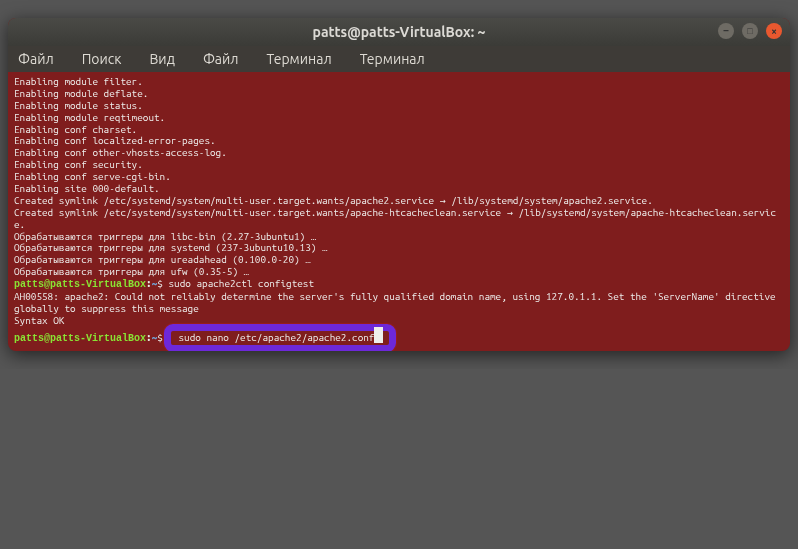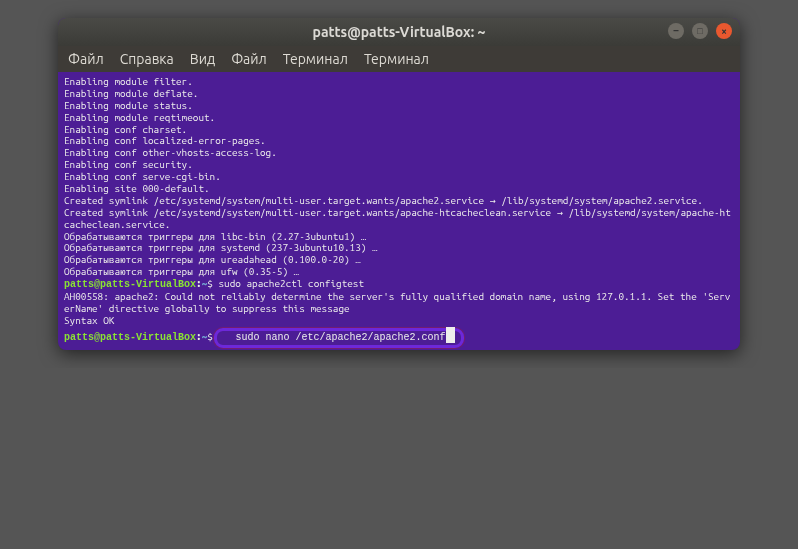--- a/index.html
+++ b/index.html
@@ -5,22 +5,22 @@
   * { margin: 0; padding: 0; box-sizing: border-box; }
   body {
     background: #555;
     font-family: "Ubuntu Mono", "DejaVu Sans Mono", monospace;
     display: flex;
     justify-content: center;
     align-items: flex-start;
     padding: 18px 8px;
   }
   .window {
-    width: 682px;
-    background: #4c1d95;
+    width: 782px;
+    background: #7f1d1d;
     border-radius: 8px;
     overflow: hidden;
     box-shadow: 0 4px 18px rgba(0,0,0,0.6);
   }
   .titlebar {
     background: linear-gradient(#4a4a46, #3b3b37);
     height: 28px;
     display: flex;
     align-items: center;
     justify-content: center;
@@ -49,21 +49,21 @@
   .win-min, .win-max { background: #6e6b64; }
   .win-close { background: #e9582f; }
   .win-min::before { content:"–"; font-weight:bold; position:relative; top:-1px;}
   .win-max::before { content:"□"; font-size:9px;}
   .win-close::before { content:"×"; font-weight:bold;}
   .menubar {
     background: #3e3b37;
     height: 26px;
     display: flex;
     align-items: center;
-    gap: 16px;
+    gap: 28px;
     padding: 0 10px;
     color: #dedbd4;
     font-family: Ubuntu, sans-serif;
     font-size: 14px;
   }
   .term {
     padding: 4px 6px 6px 6px;
     font-size: 10px;
     line-height: 1.19;
     color: #eeeeec;
@@ -75,46 +75,45 @@
   .prompt-path { color: #729fcf; font-weight: bold; }
   .prompt-dollar { color: #eeeeec; }
   .cmd { color: #eeeeec; }
   .cursor {
     background: #eeeeec;
     display: inline-block;
     width: 9px; height: 16px;
     vertical-align: text-bottom;
   }
   .highlight-cmd {
-    border: 3px solid #6d28d9;
+    border: 7px solid #6d28d9;
     border-radius: 9px;
-    padding: 1px 6px 2px 18px;
+    padding: 1px 6px 2px 7px;
     margin-left: -4px;
     box-shadow: 0 0 0 1px rgba(210,26,26,0.3);
-    font-family: Liberation Mono, monospace;
   }
   .line { display: block; }
 </style>
 </head>
 <body>
 
 <div class="window">
 
   <div class="titlebar">
     <span>patts@patts-VirtualBox: ~</span>
     <div class="win-controls">
       <div class="win-btn win-min"></div>
       <div class="win-btn win-max"></div>
       <div class="win-btn win-close"></div>
     </div>
   </div>
 
   <div class="menubar">
     <span>Файл</span>
-    <span>Справка</span>
+    <span>Поиск</span>
     <span>Вид</span>
     <span>Файл</span>
     <span>Терминал</span>
     <span>Терминал</span>
   </div>
 
   <div class="term"><span class="line">Enabling module filter.</span><span class="line">Enabling module deflate.</span><span class="line">Enabling module status.</span><span class="line">Enabling module reqtimeout.</span><span class="line">Enabling conf charset.</span><span class="line">Enabling conf localized-error-pages.</span><span class="line">Enabling conf other-vhosts-access-log.</span><span class="line">Enabling conf security.</span><span class="line">Enabling conf serve-cgi-bin.</span><span class="line">Enabling site 000-default.</span><span class="line">Created symlink /etc/systemd/system/multi-user.target.wants/apache2.service → /lib/systemd/system/apache2.service.</span><span class="line">Created symlink /etc/systemd/system/multi-user.target.wants/apache-htcacheclean.service → /lib/systemd/system/apache-htcacheclean.service.</span><span class="line">Обрабатываются триггеры для libc-bin (2.27-3ubuntu1) …</span><span class="line">Обрабатываются триггеры для systemd (237-3ubuntu10.13) …</span><span class="line">Обрабатываются триггеры для ureadahead (0.100.0-20) …</span><span class="line">Обрабатываются триггеры для ufw (0.35-5) …</span><span class="line"><span class="prompt-user">patts@patts-VirtualBox</span><span class="prompt-colon">:</span><span class="prompt-path">~</span><span class="prompt-dollar">$ </span><span class="cmd">sudo apache2ctl configtest</span></span><span class="line">AH00558: apache2: Could not reliably determine the server's fully qualified domain name, using 127.0.1.1. Set the 'ServerName' directive globally to suppress this message</span><span class="line">Syntax OK</span><span class="line"><span class="prompt-user">patts@patts-VirtualBox</span><span class="prompt-colon">:</span><span class="prompt-path">~</span><span class="prompt-dollar">$ </span><span class="highlight-cmd"><span class="cmd">sudo nano /etc/apache2/apache2.conf</span><span class="cursor"></span></span></span></div>
 
 </div>
 

